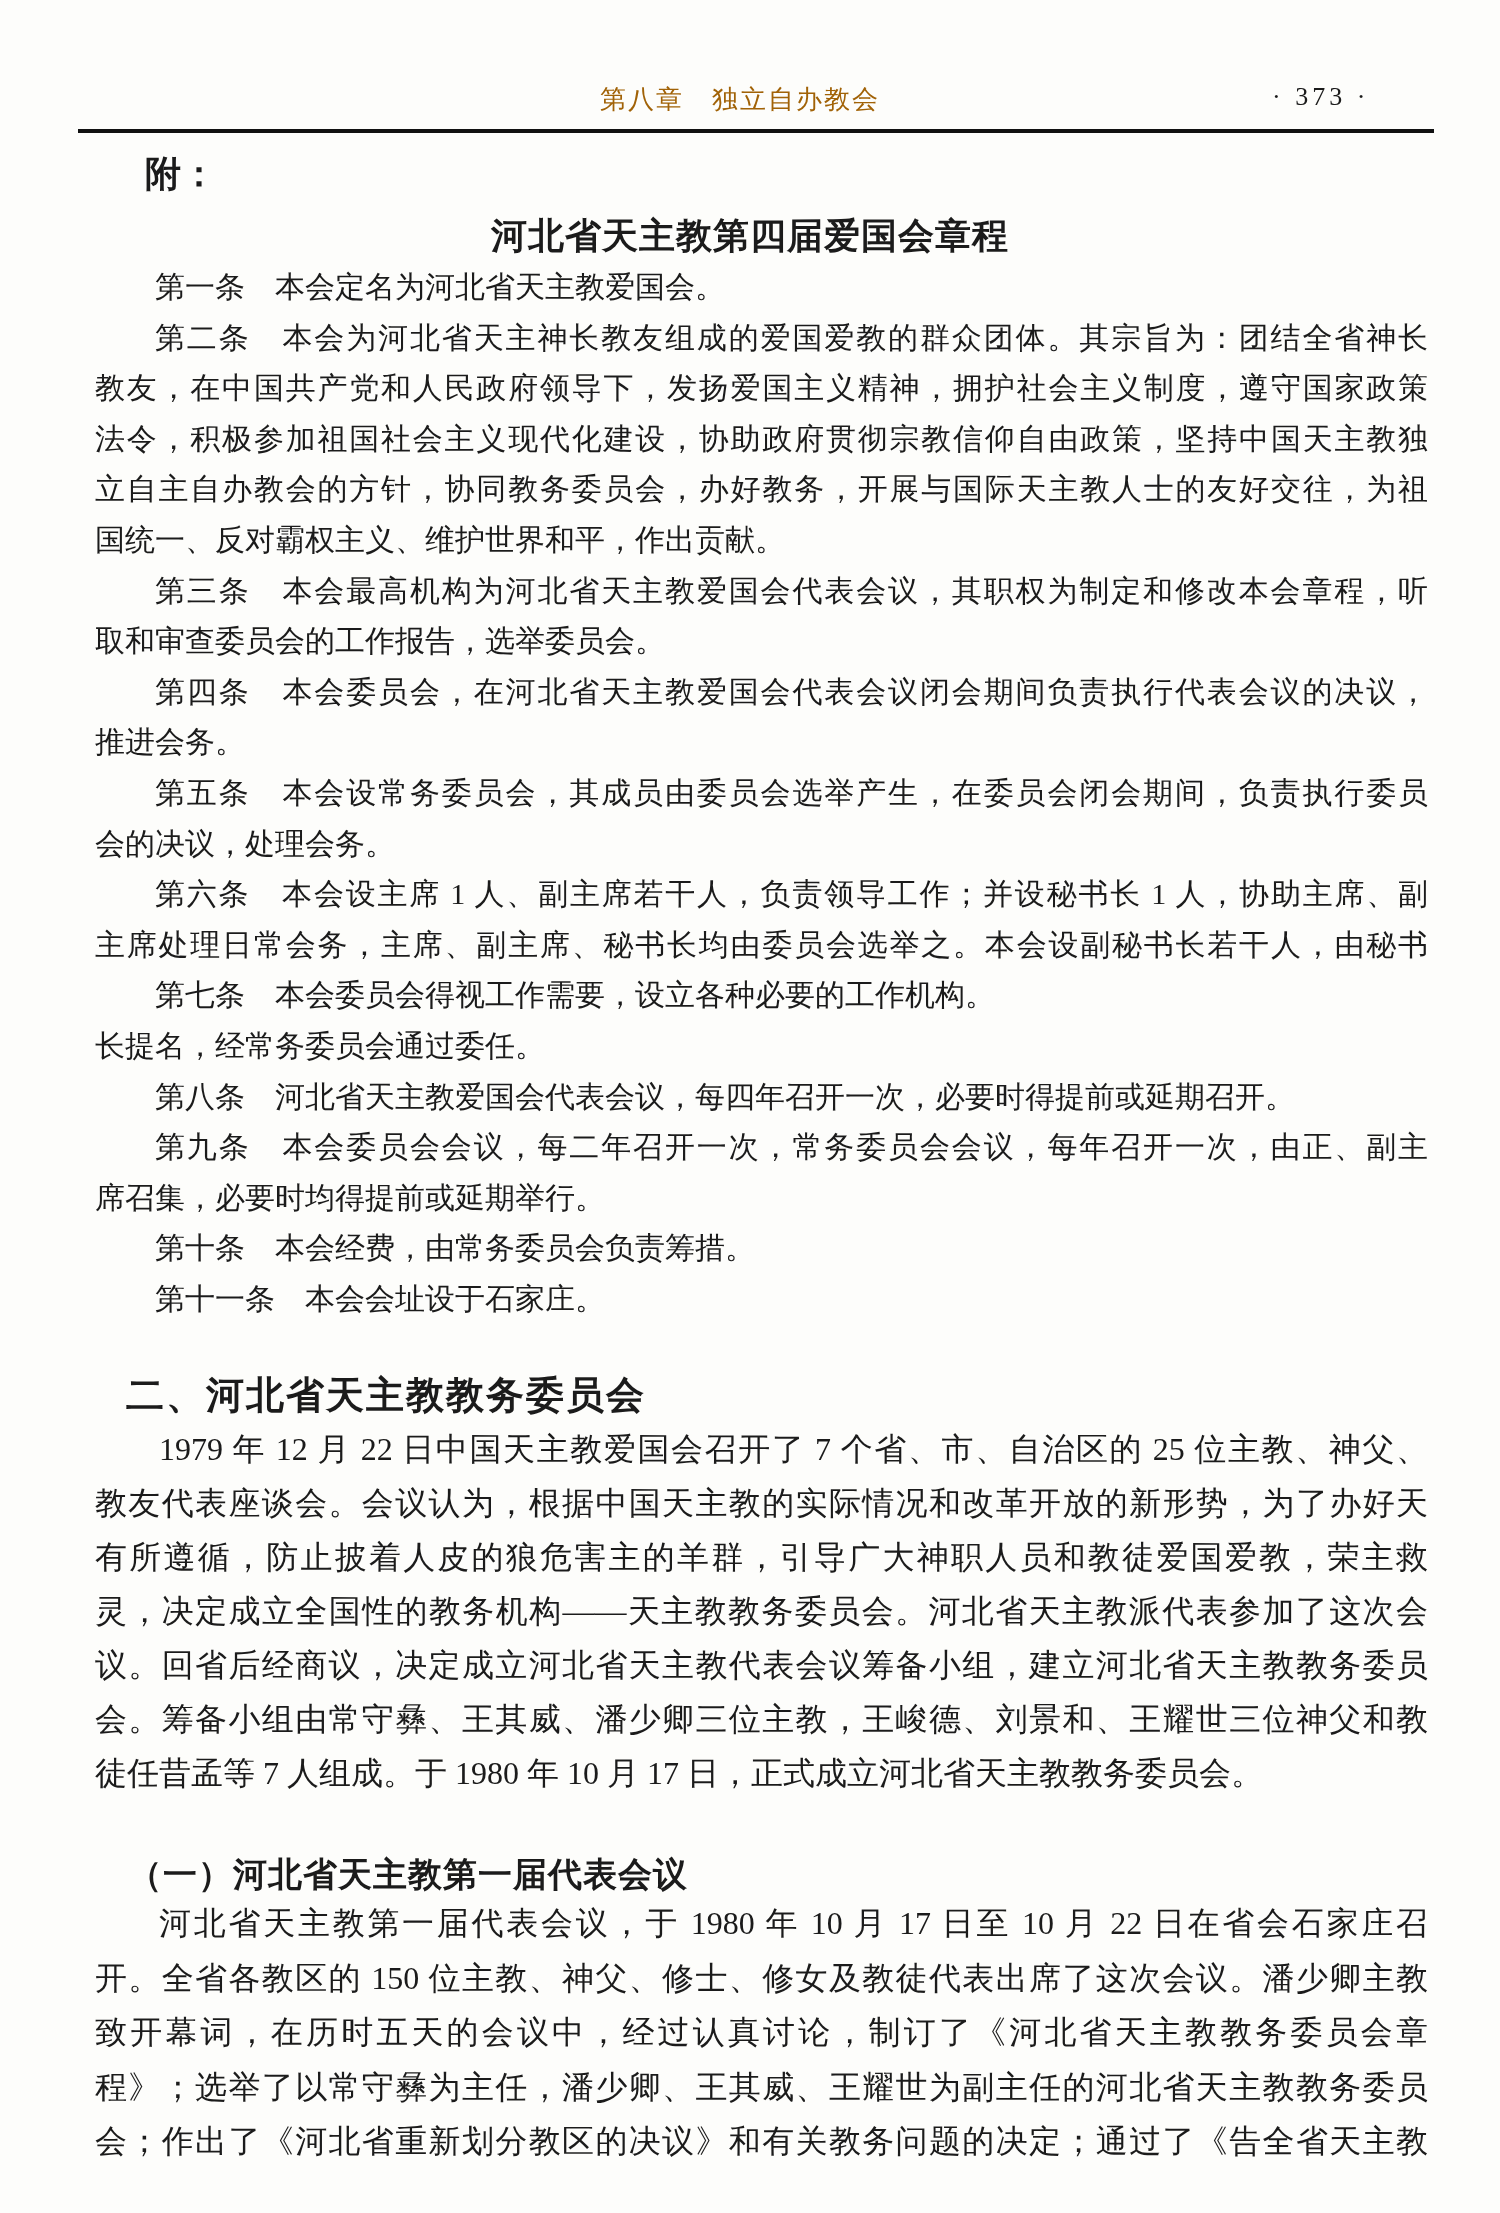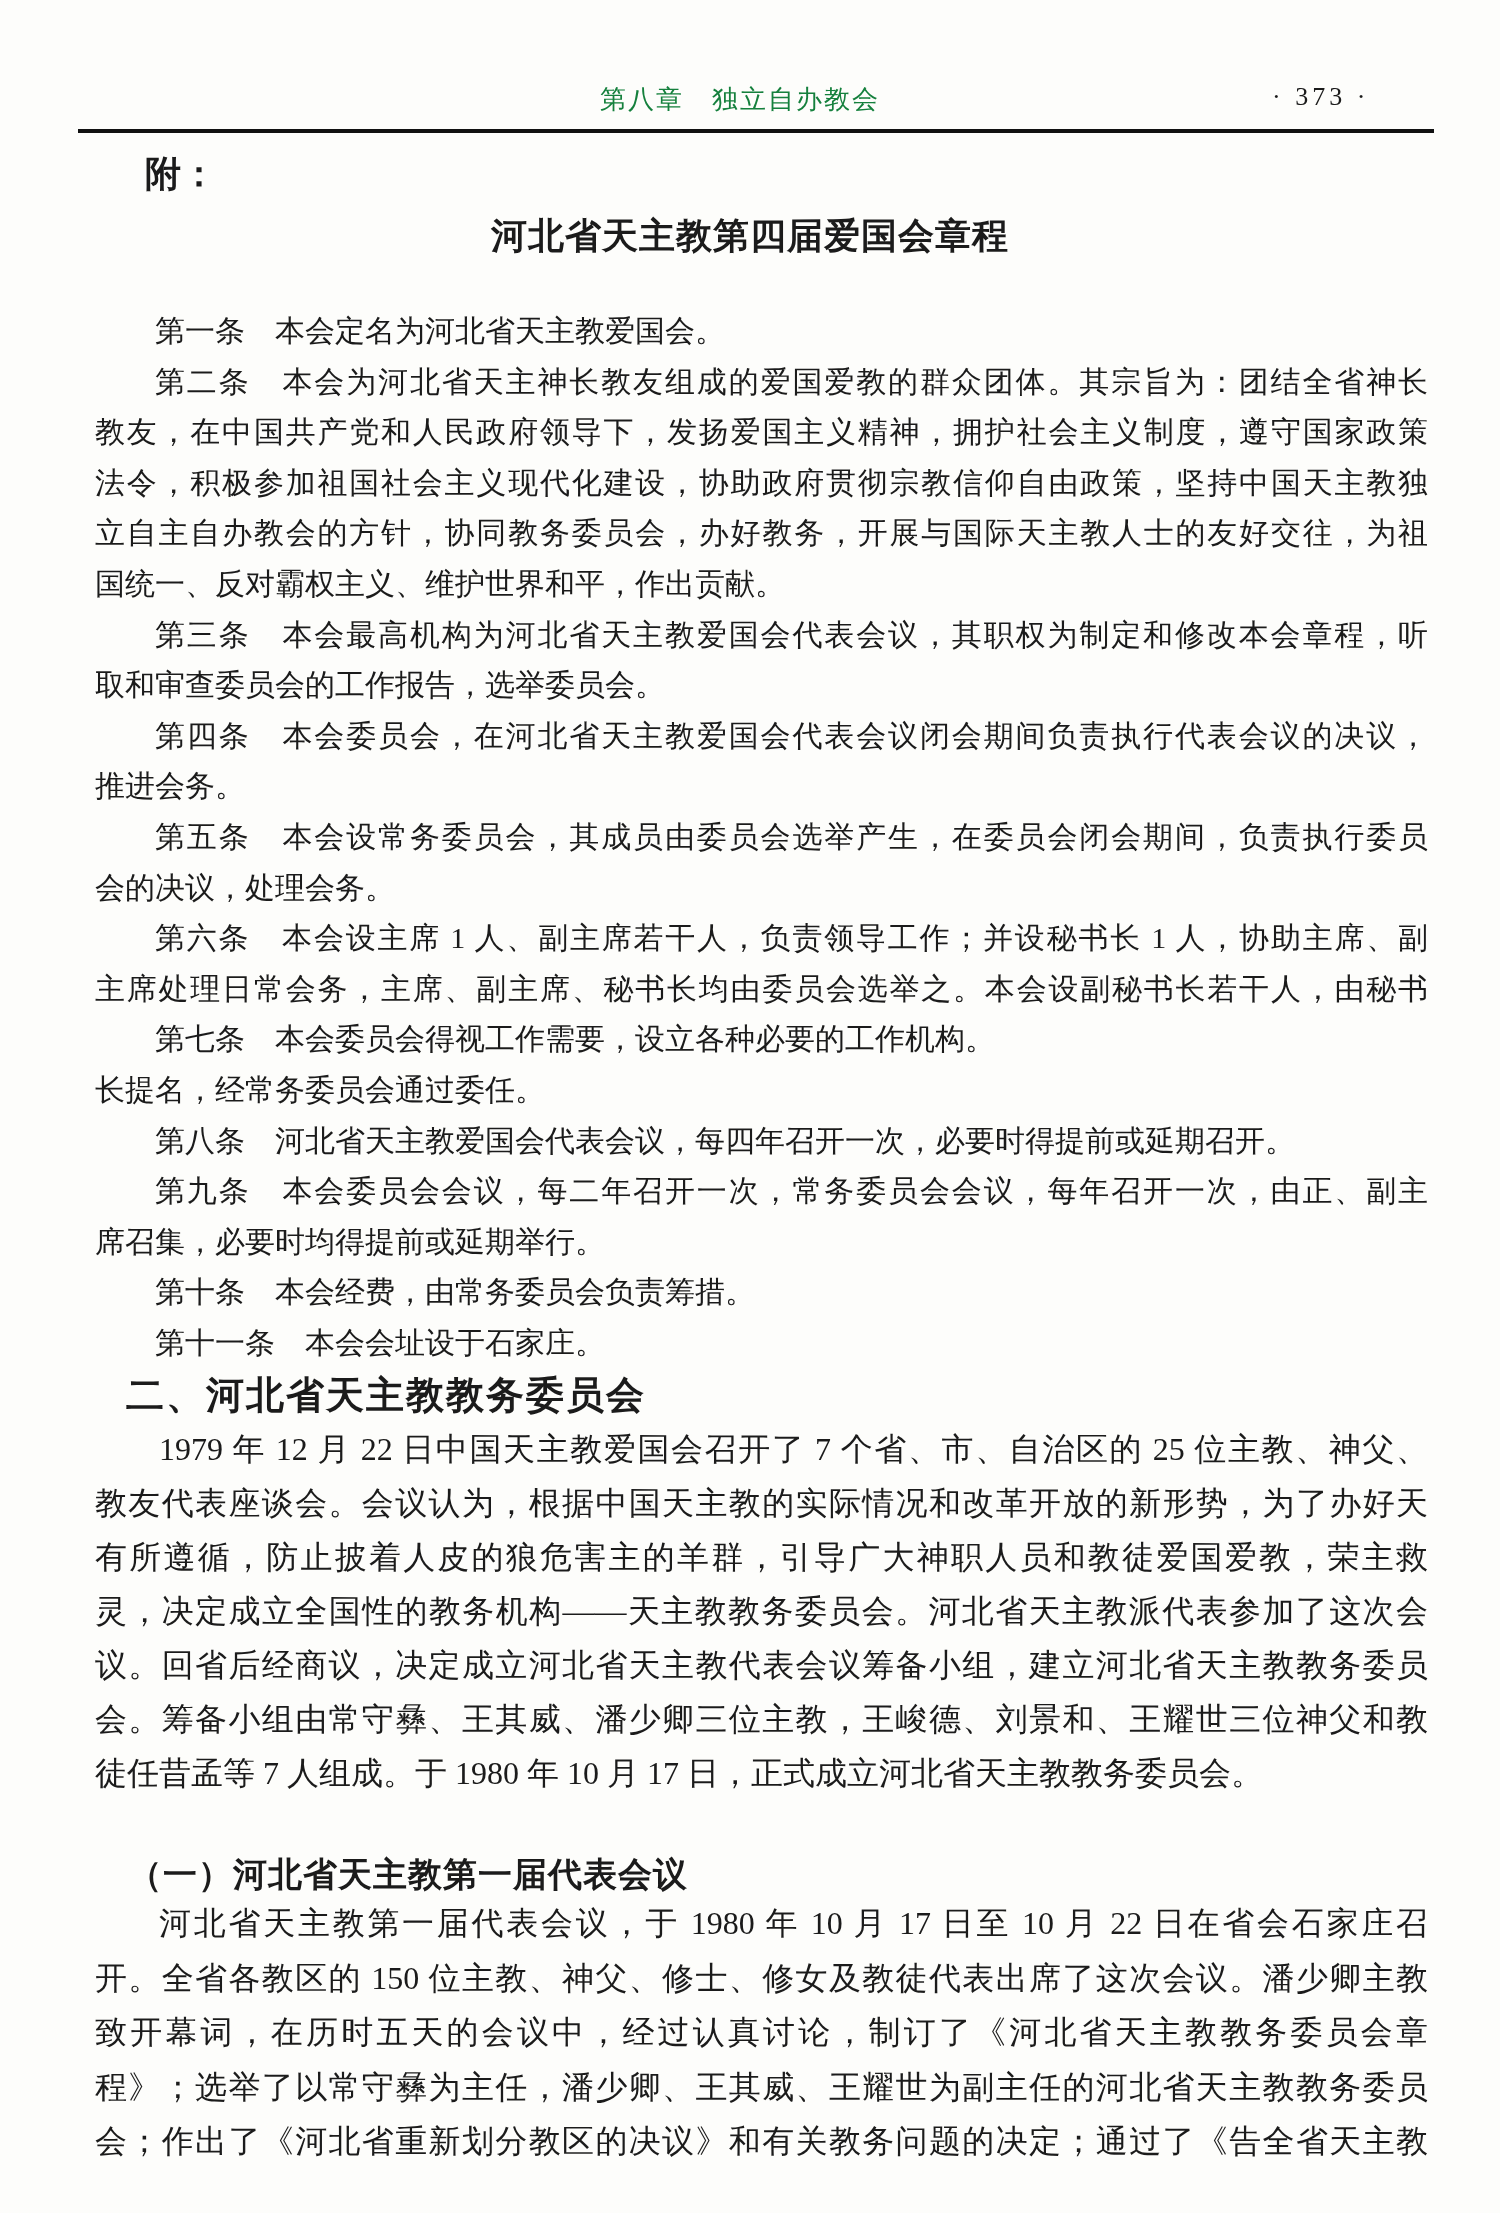--- a/index.html
+++ b/index.html
@@ -11,21 +11,21 @@
     background: #fdfdfb;
     color: #1b1b1b;
     font-family: "Liberation Serif", "DejaVu Serif", serif;
     overflow: hidden;
   }
   .running-head {
     position: absolute;
     top: 82px; left: 600px;
     font-size: 26px;
     letter-spacing: 2px;
-    color: #15803d;
+    color: #a16207;
     white-space: nowrap;
   }
   .page-number {
     position: absolute;
     top: 82px; left: 1272px;
     font-size: 26px;
     letter-spacing: 4px;
     white-space: nowrap;
   }
   .header-rule {
@@ -49,21 +49,20 @@
     font-family: "Liberation Sans", "DejaVu Sans", sans-serif;
     font-weight: 700;
     font-size: 36px;
     letter-spacing: 1px;
   }
   .charter-body {
     position: absolute;
     top: 262px; left: 95px;
     width: 1333px;
     font-size: 30px;
-    margin-top: 44px;
   }
   .charter-body .line { line-height: 50.6px; }
   .section2-heading {
     position: absolute;
     top: 1370px; left: 126px;
     font-family: "Liberation Sans", "DejaVu Sans", sans-serif;
     font-weight: 700;
     font-size: 38px;
     letter-spacing: 2px;
     white-space: nowrap;

